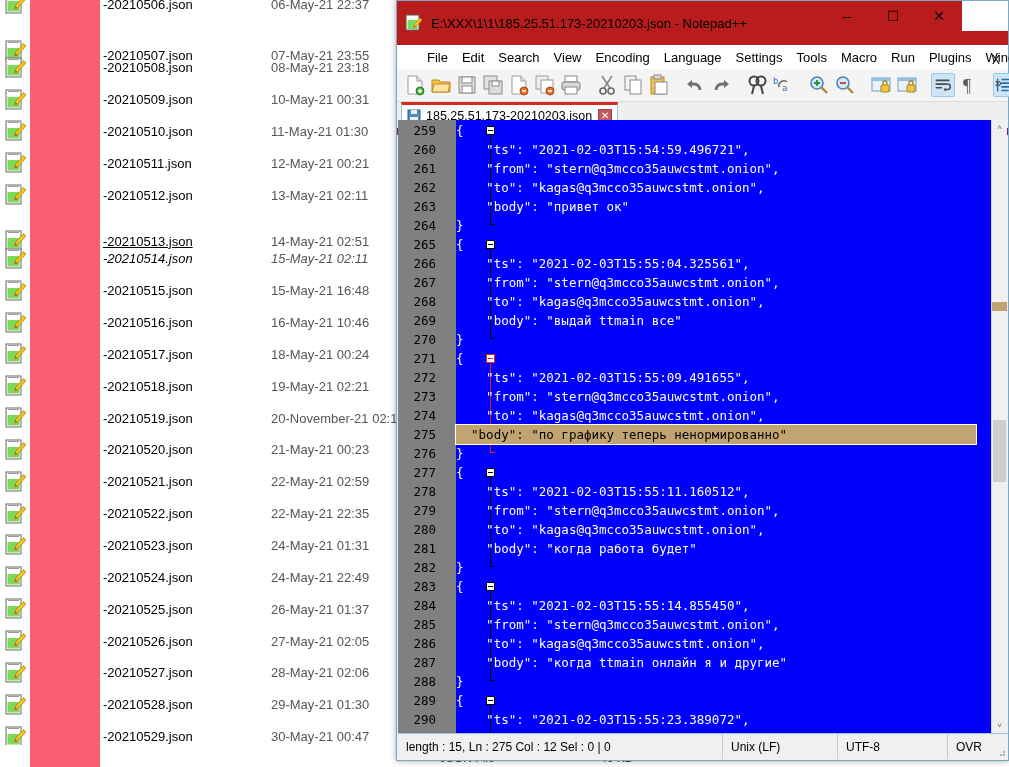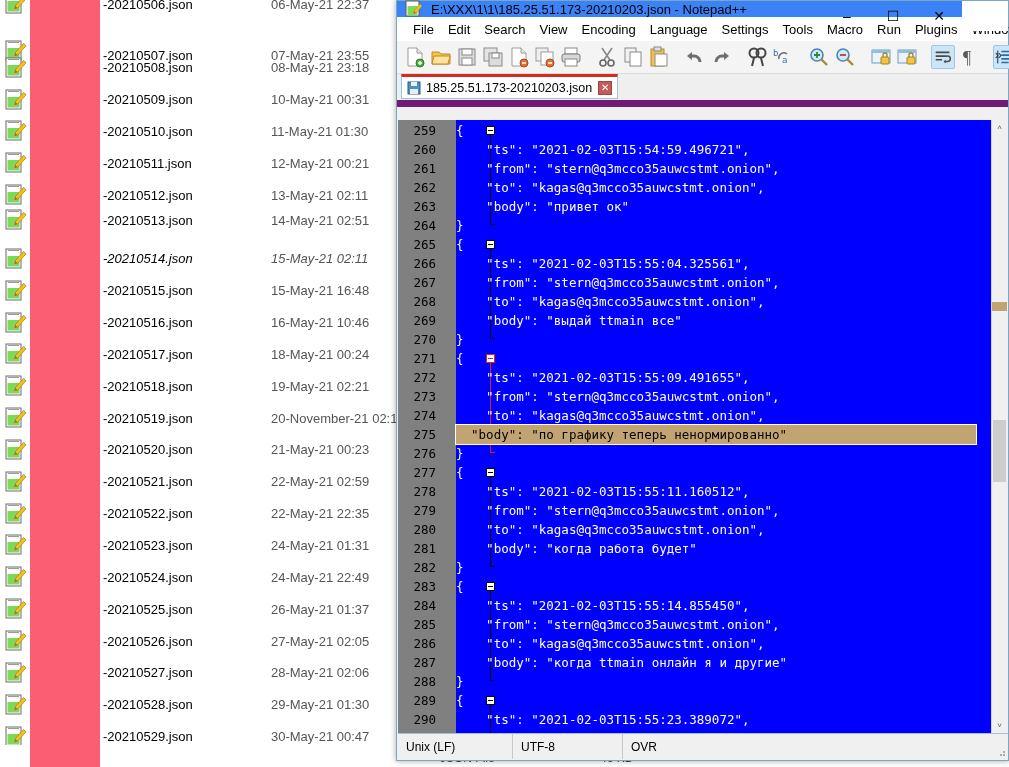--- a/index.html
+++ b/index.html
@@ -21,30 +21,30 @@
   #explorer-status{position:absolute;left:0;bottom:0;width:1009px;height:22px;background:#fff;}
   #exp-type{position:absolute;left:440px;bottom:2px;font-size:12px;color:#444;}
   #exp-size{position:absolute;left:600px;bottom:2px;font-size:12px;color:#444;}
 
   
   #npp{
     position:absolute;left:396px;top:0;width:613px;height:761px;
     background:#f0f0f0;border:1px solid #7aa8c4;box-sizing:border-box;z-index:20;
     box-shadow:0 0 6px rgba(0,0,0,.35);
   }
-  #titlebar{height:16px;background:#3b82f6;display:flex;align-items:center;position:relative;}
+  #titlebar{height:44px;background:#b91c1c;display:flex;align-items:center;position:relative;}
   #title-icon{width:18px;height:18px;margin-left:8px;margin-right:8px;flex:0 0 18px;position:relative;}
   #title-text{font-size:13px;color:#000;white-space:nowrap;}
   .wbtn{position:absolute;top:0;width:46px;height:30px;display:flex;align-items:center;justify-content:center;
         font-size:14px;color:#000;cursor:default;}
   .wbtn.min{right:138px;}.wbtn.max{right:92px;}.wbtn.close{right:46px;}
   #titlebar .corner{position:absolute;right:0;top:0;width:46px;height:30px;background:#fff;}
 
   
-  #menubar{height:24px;background:#ffffff;display:flex;align-items:center;padding-left:9px;border-bottom:0;}
+  #menubar{height:24px;background:#ffffff;display:flex;align-items:center;padding-left:23px;border-bottom:0;}
   .menu-item{font-size:13px;color:#000;padding:2px 7px;white-space:nowrap;cursor:default;}
   #menu-right{position:absolute;right:8px;top:52px;font-size:12px;color:#000;}
 
   
   #toolbar{height:32px;background:#f4f4f4;display:flex;align-items:center;padding-left:6px;position:relative;
            border-bottom:1px solid #dcdcdc;}
   .tb{width:24px;height:24px;margin-right:2px;position:relative;display:inline-block;}
   .tb.on{background:#cde6f7;border:1px solid #9ac8e8;box-sizing:border-box;border-radius:2px;}
   .tb-sep{width:1px;height:20px;background:#cfcfcf;margin:0 5px;}
   #tb-more{position:absolute;right:6px;top:6px;font-size:13px;color:#333;}
@@ -169,21 +169,21 @@
         <span class="file-icon"><svg width="24" height="24" viewBox="0 0 24 24">
             <rect x="2" y="2" width="15" height="19" fill="#fdfdfd" stroke="#6b6b6b"></rect>
             <rect x="3.5" y="9" width="12" height="10.5" fill="#7ed957"></rect>
             <path d="M4 3.5h11" stroke="#9a9a9a" stroke-width="1"></path>
             <path d="M11 14 L19.5 4.5 L22 6.8 L13.5 16.3 Z" fill="#f0c419" stroke="#9a7c18" stroke-width=".7"></path>
             <path d="M11 14 L13.5 16.3 L10.3 17.2 Z" fill="#e24a3b"></path>
           </svg></span>
         <span class="file-name">-20210512.json</span>
         <span class="file-date">13-May-21 02:11</span>
       </div>
-      <div class="file-row" style="top: 204px;">
+      <div class="file-row" style="top: 225px; text-decoration: underline;">
         <span class="file-icon"><svg width="24" height="24" viewBox="0 0 24 24">
             <rect x="2" y="2" width="15" height="19" fill="#fdfdfd" stroke="#6b6b6b"></rect>
             <rect x="3.5" y="9" width="12" height="10.5" fill="#7ed957"></rect>
             <path d="M4 3.5h11" stroke="#9a9a9a" stroke-width="1"></path>
             <path d="M11 14 L19.5 4.5 L22 6.8 L13.5 16.3 Z" fill="#f0c419" stroke="#9a7c18" stroke-width=".7"></path>
             <path d="M11 14 L13.5 16.3 L10.3 17.2 Z" fill="#e24a3b"></path>
           </svg></span>
         <span class="file-name">-20210513.json</span>
         <span class="file-date">14-May-21 02:51</span>
       </div>
@@ -638,20 +638,21 @@
   </div>
 
   <div id="vsb">
     <div class="sb-arrow" id="sb-up">˄</div>
     <div id="sb-mark"></div>
     <div id="sb-thumb"></div>
     <div class="sb-arrow" id="sb-down">˅</div>
   </div>
 
   <div id="statusbar">
+    <div class="sb-cell" id="sb-pos">length : 15,  Ln : 275   Col : 12   Sel : 0 | 0</div>
     <div class="sb-cell" id="sb-eol">Unix (LF)</div>
     <div class="sb-cell" id="sb-enc">UTF-8</div>
     <div class="sb-cell" id="sb-ovr">OVR</div>
     <svg id="sb-grip" viewBox="0 0 10 10">
         <circle cx="8" cy="8" r="1" fill="#999"></circle>
         <circle cx="5" cy="8" r="1" fill="#999"></circle>
         <circle cx="8" cy="5" r="1" fill="#999"></circle>
       </svg>
   </div>
 

